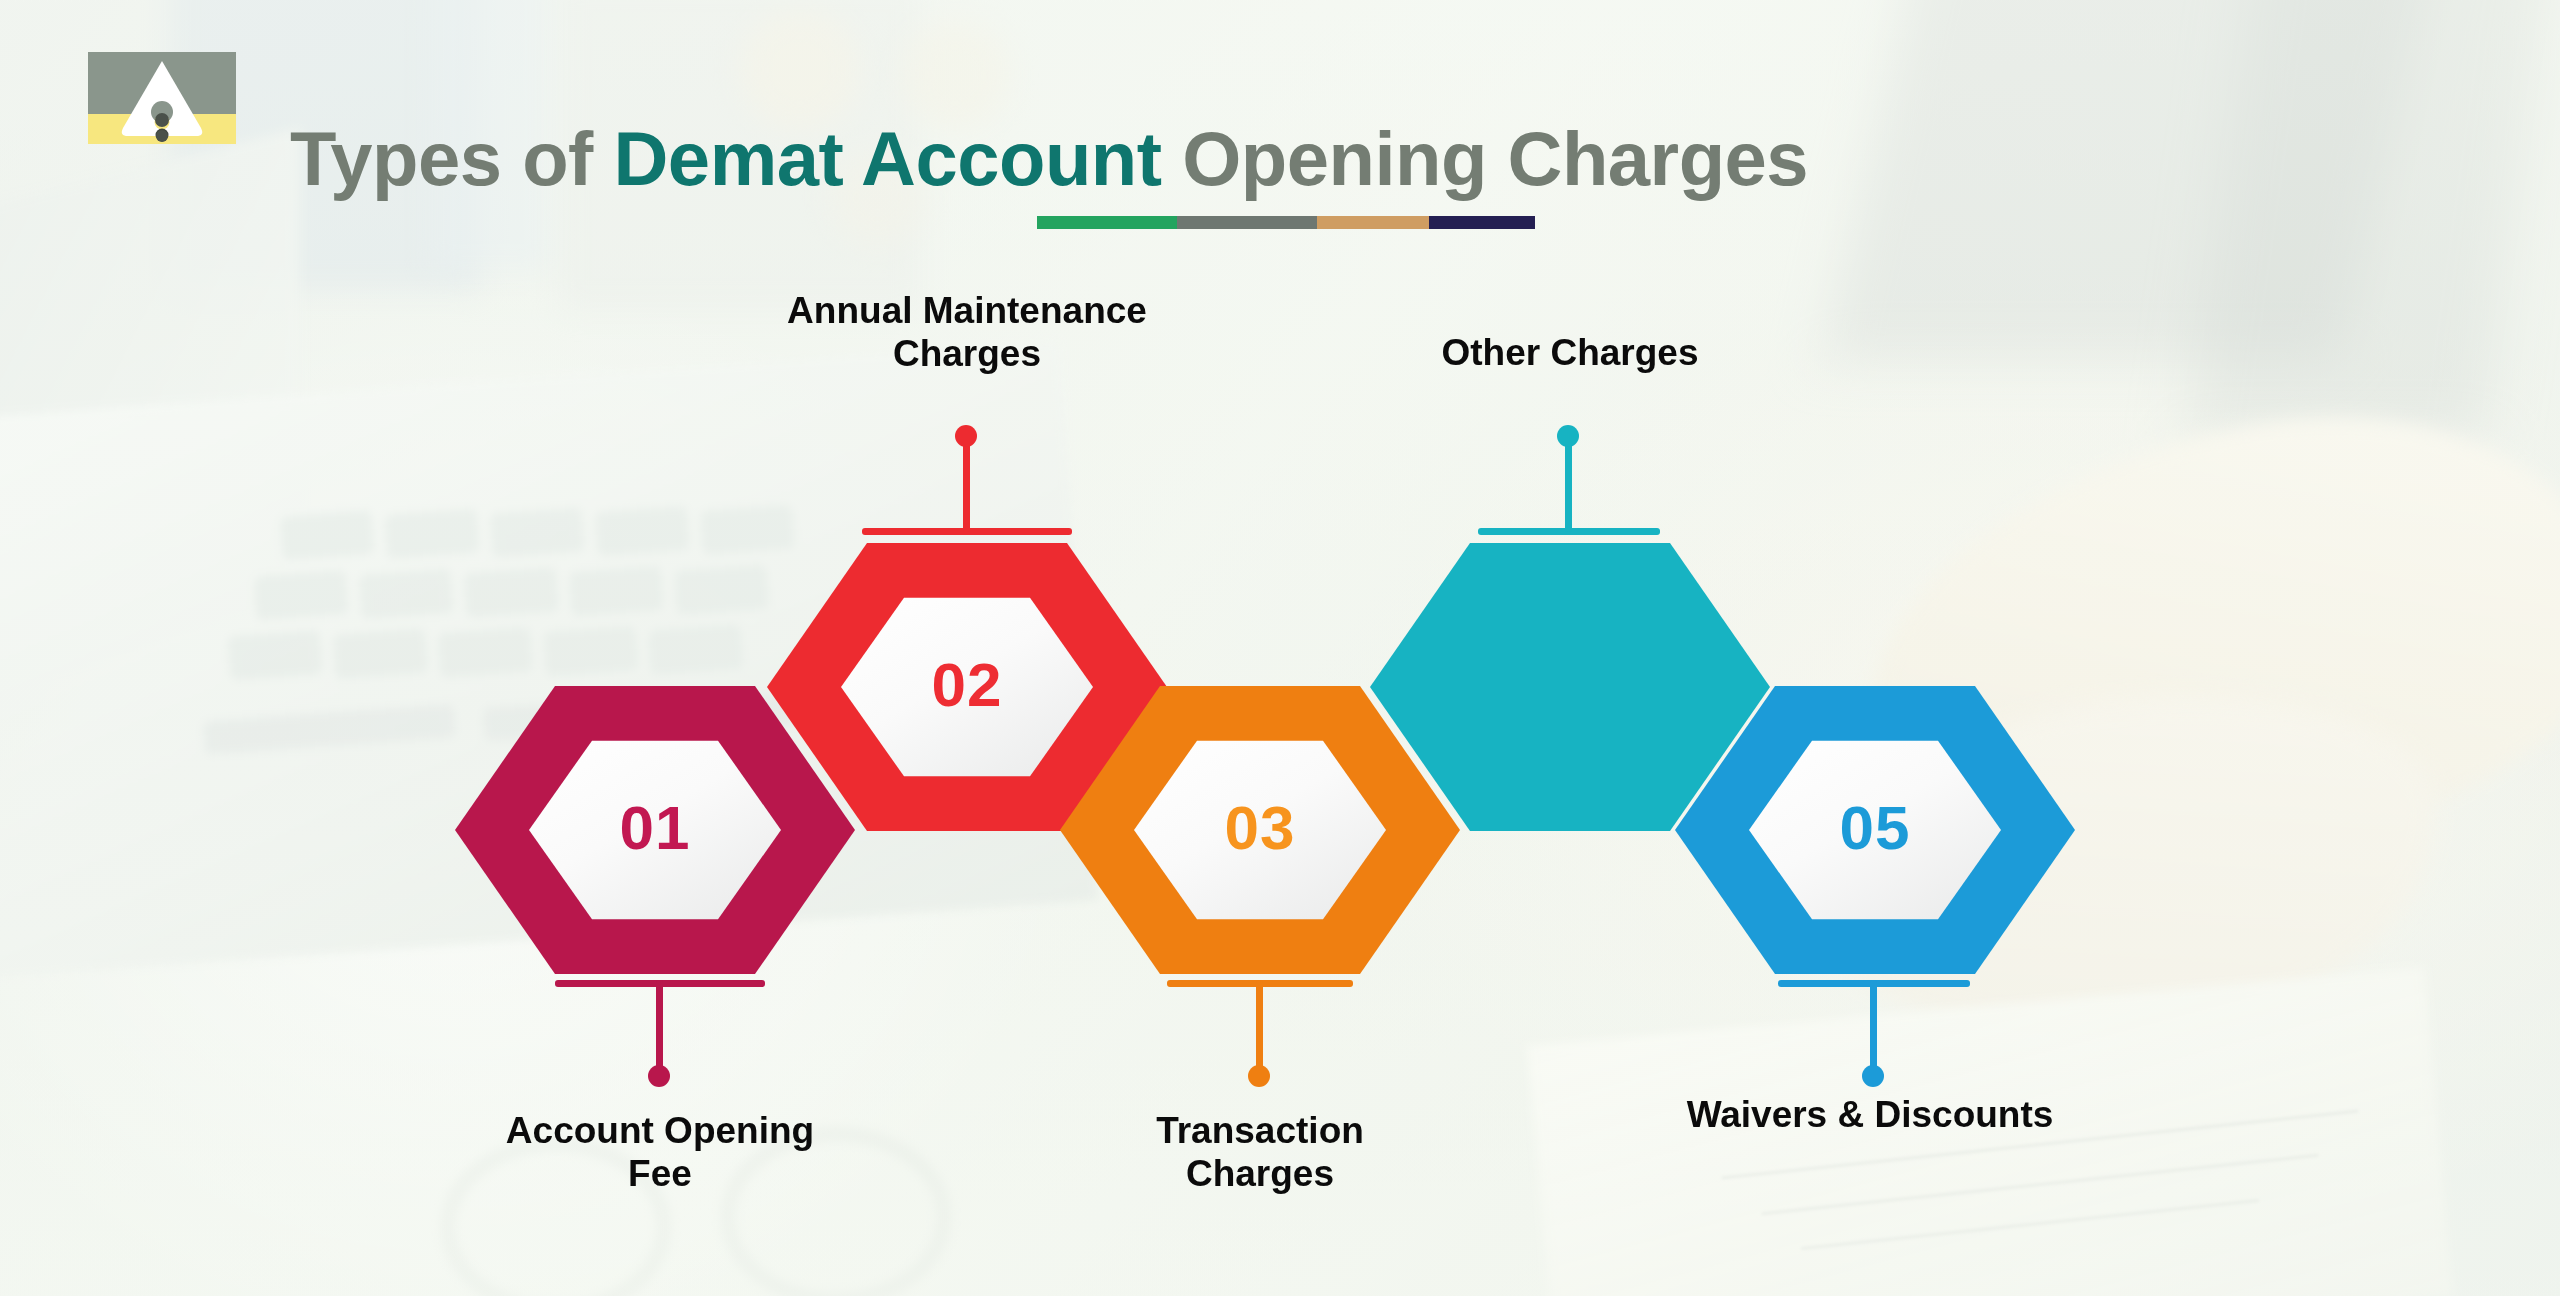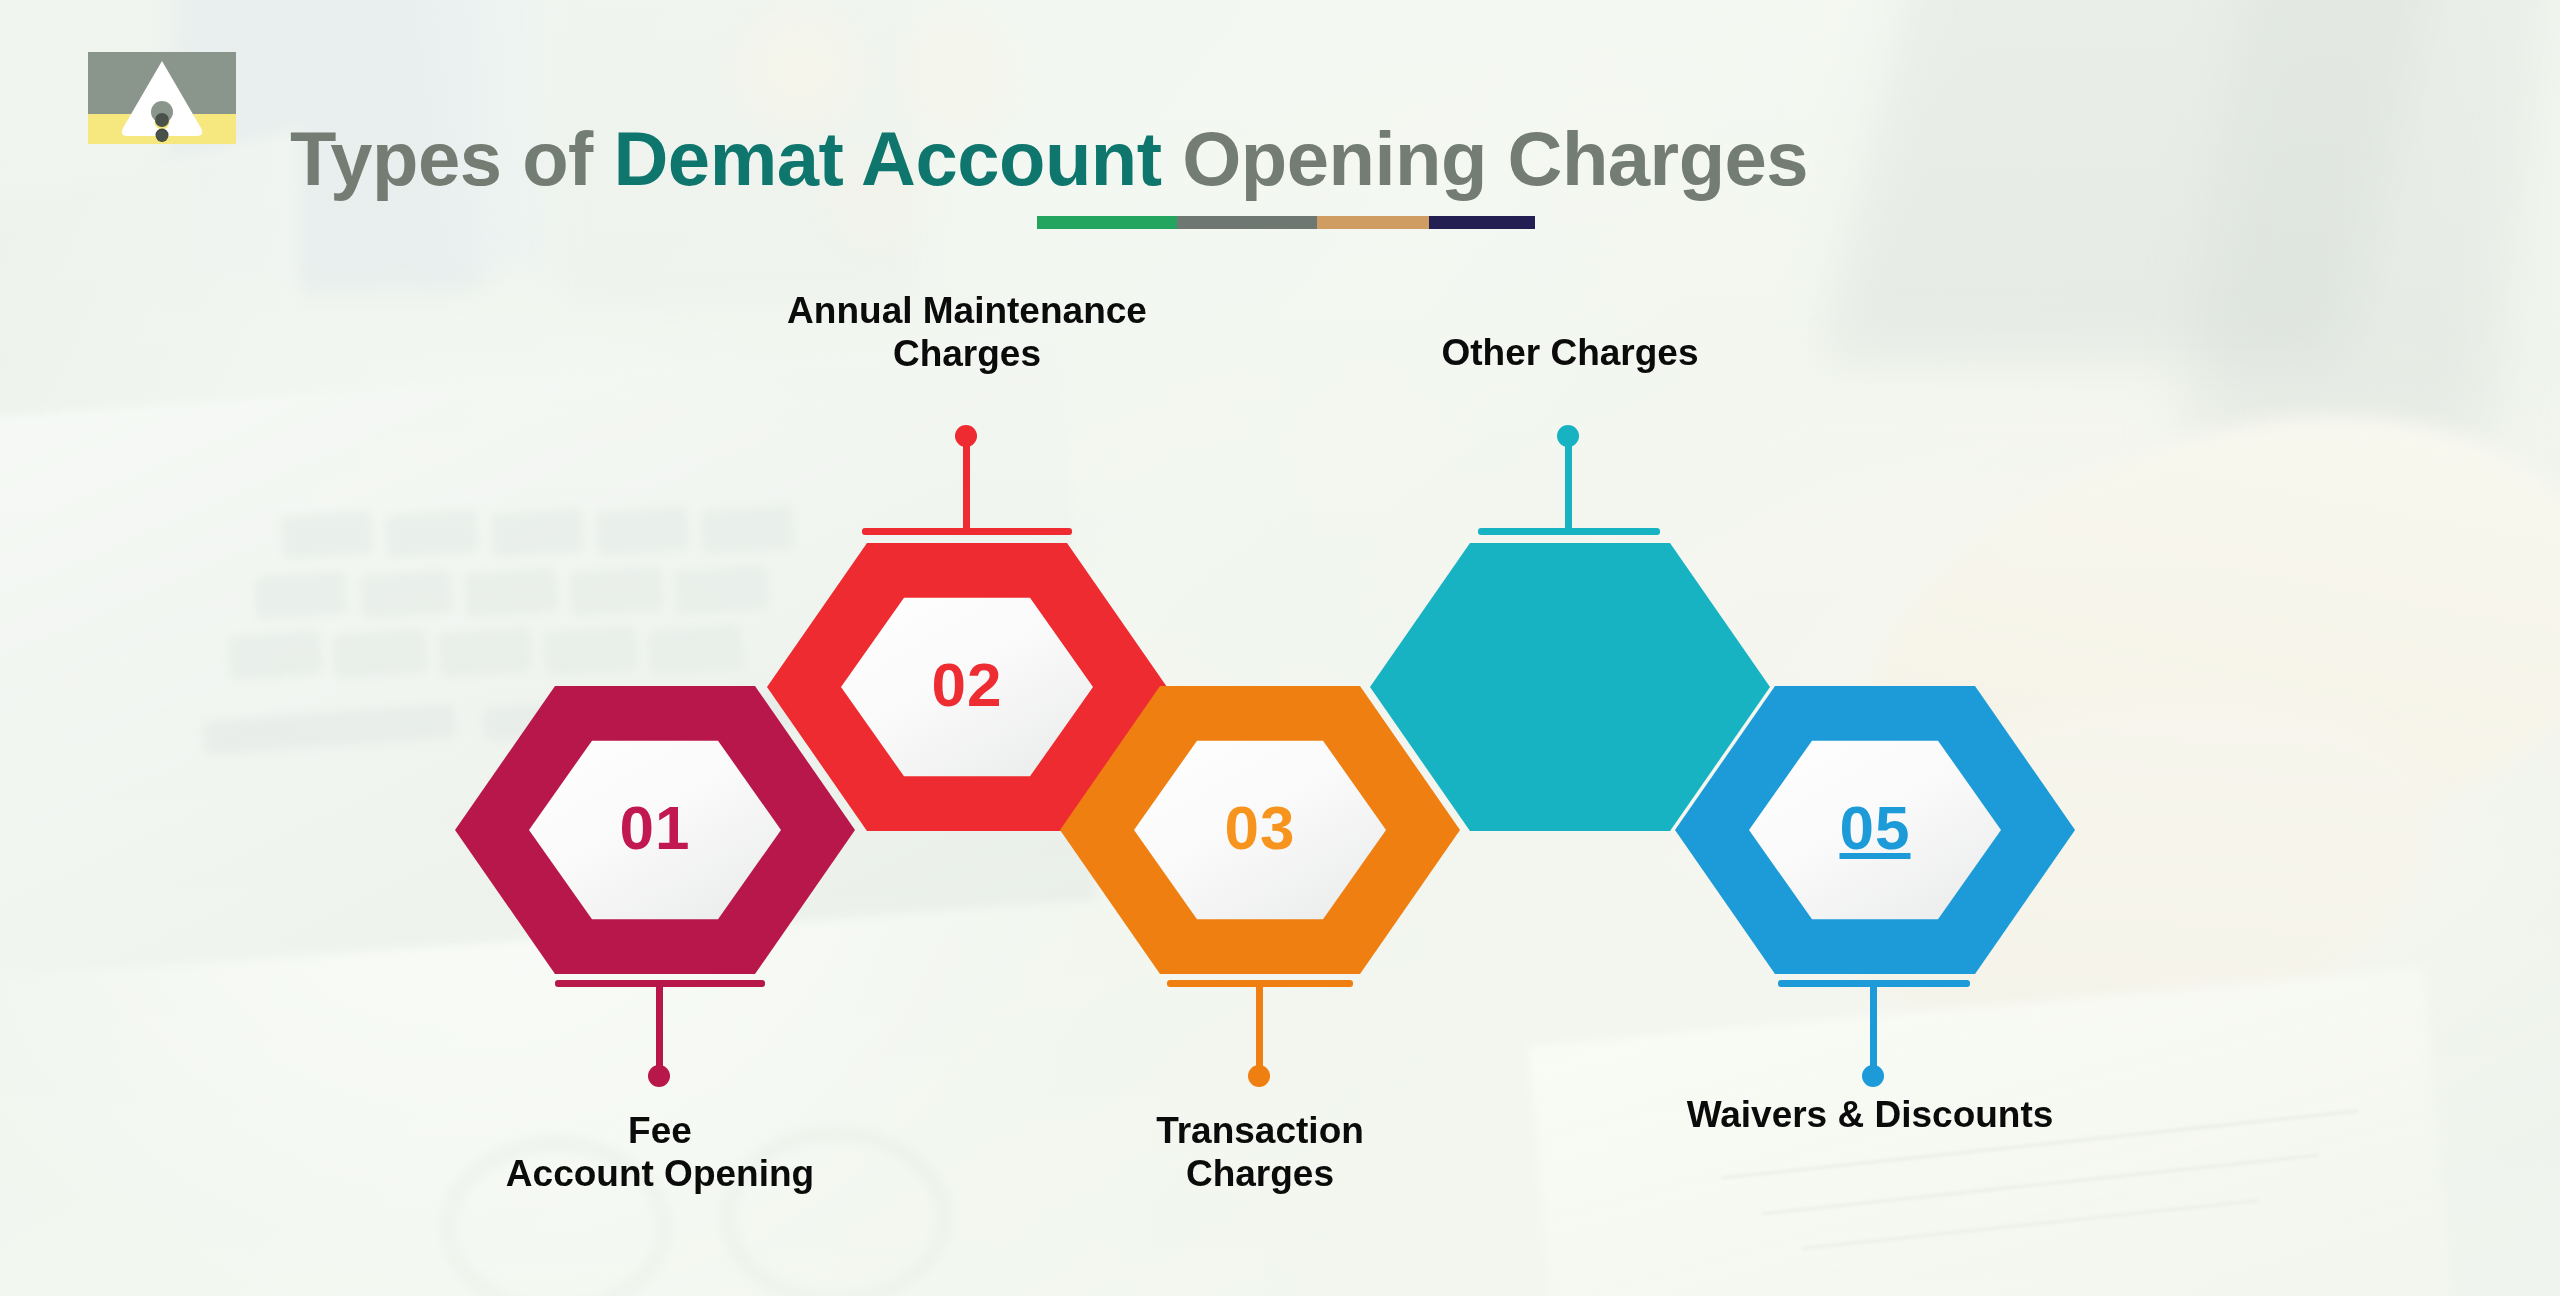--- a/index.html
+++ b/index.html
@@ -203,22 +203,22 @@
     <div class="stem" style="left: 101px; top: 0px; height: 93px; background: rgb(184, 23, 76);"></div>
     <div class="dot" style="left: 93px; top: 85px; background: rgb(184, 23, 76);"></div>
   </div>
   <div class="hex" style="left:455px;top:680px;width:400px;height:300px;">
     <div class="hex-outer" style="background: rgb(184, 23, 76);"></div>
     <div class="hex-inner">
       <span class="hex-num" style="color: rgb(194, 24, 82);">01</span>
     </div>
   </div>
   <div class="lbl" style="left:420px;top:1110px;width:480px;">
+    <div>Account Opening</div>
     <div>Fee</div>
-    <div>Account Opening</div>
   </div>
 
   <div class="conn" style="left:862px;top:420px;width:210px;height:115px;">
     <div class="bar" style="top: 108px; width: 210px; background: rgb(237, 43, 48);"></div>
     <div class="stem" style="left: 101px; top: 16px; height: 96px; background: rgb(237, 43, 48);"></div>
     <div class="dot" style="left: 93px; top: 5px; background: rgb(237, 43, 48);"></div>
   </div>
   <div class="hex" style="left:767px;top:537px;width:400px;height:300px;">
     <div class="hex-outer" style="background: rgb(237, 43, 48);"></div>
     <div class="hex-inner">
@@ -259,20 +259,20 @@
   </div>
 
   <div class="conn" style="left:1778px;top:980px;width:192px;height:115px;">
     <div class="bar" style="top: 0px; width: 192px; background: rgb(28, 155, 216);"></div>
     <div class="stem" style="left: 92px; top: 0px; height: 93px; background: rgb(28, 155, 216);"></div>
     <div class="dot" style="left: 84px; top: 85px; background: rgb(28, 155, 216);"></div>
   </div>
   <div class="hex" style="left:1675px;top:680px;width:400px;height:300px;">
     <div class="hex-outer" style="background: rgb(28, 155, 216);"></div>
     <div class="hex-inner">
-      <span class="hex-num" style="color: rgb(28, 155, 216); text-decoration: underline;">05</span>
+      <span class="hex-num" style="color: rgb(28, 155, 216);">05</span>
     </div>
   </div>
   <div class="lbl" style="left:1600px;top:1094px;width:540px;">
     <div>Waivers &amp; Discounts</div>
   </div>
 
 </div>
 
 </body></html>

